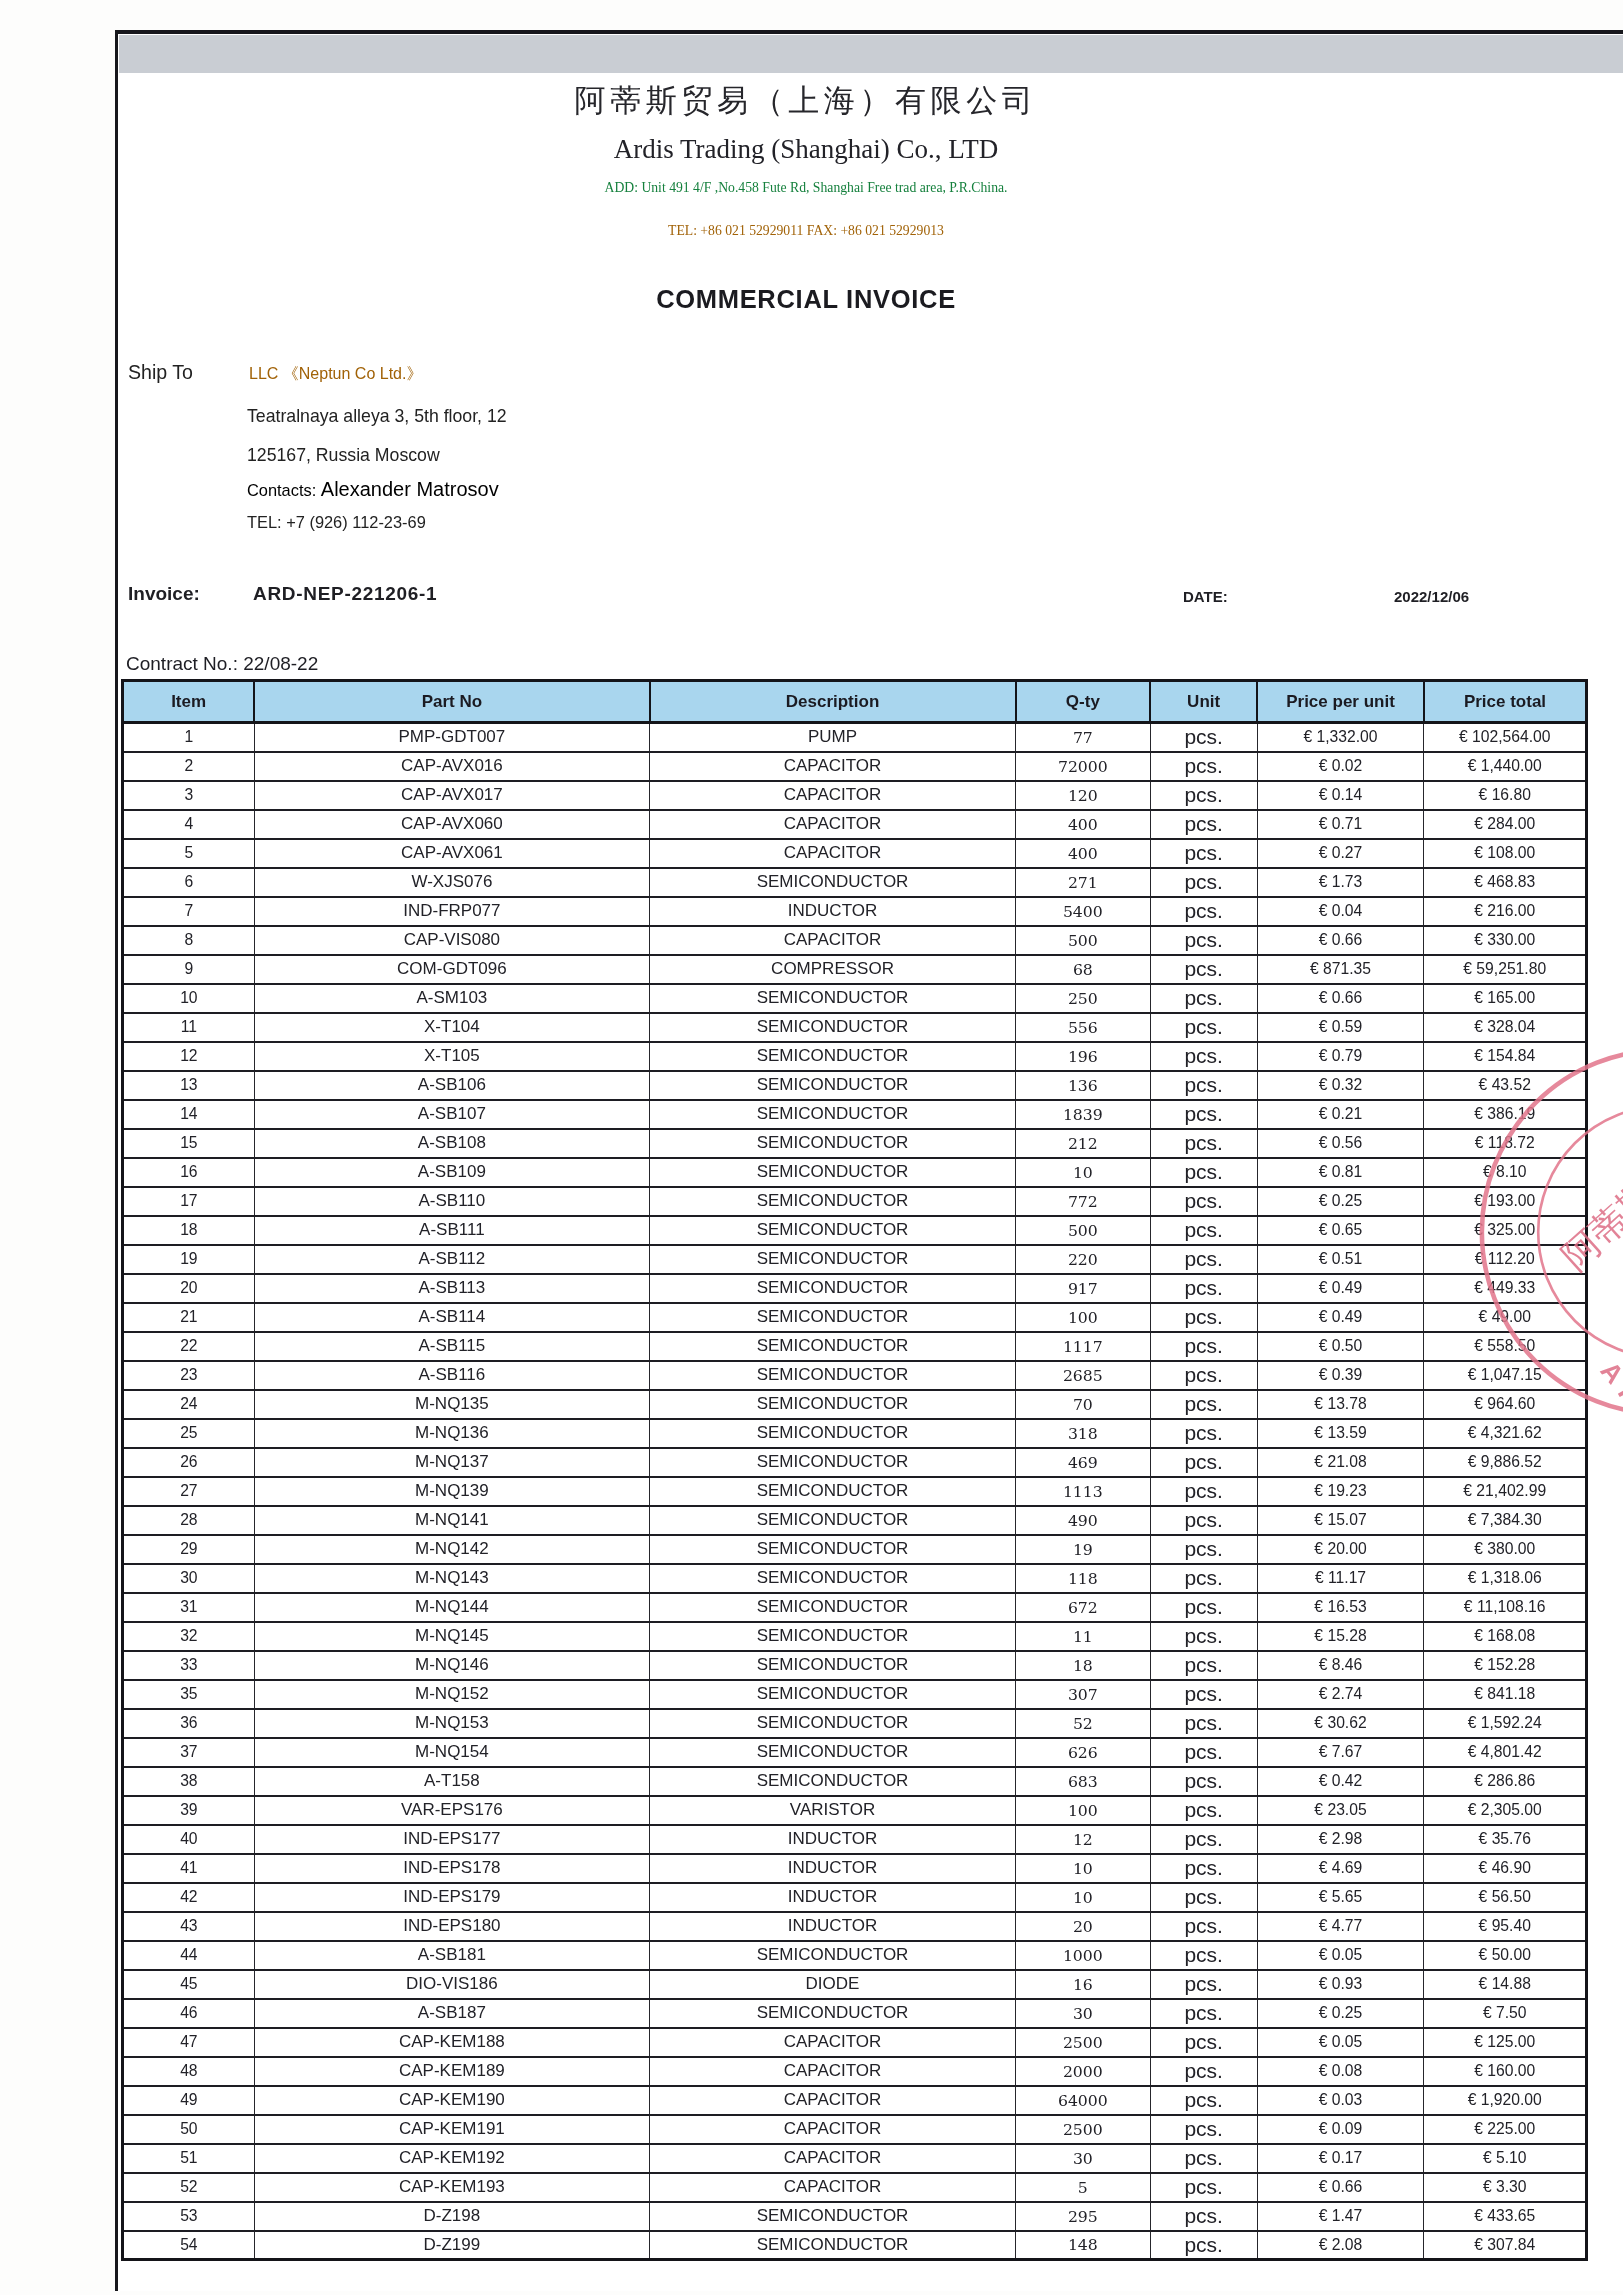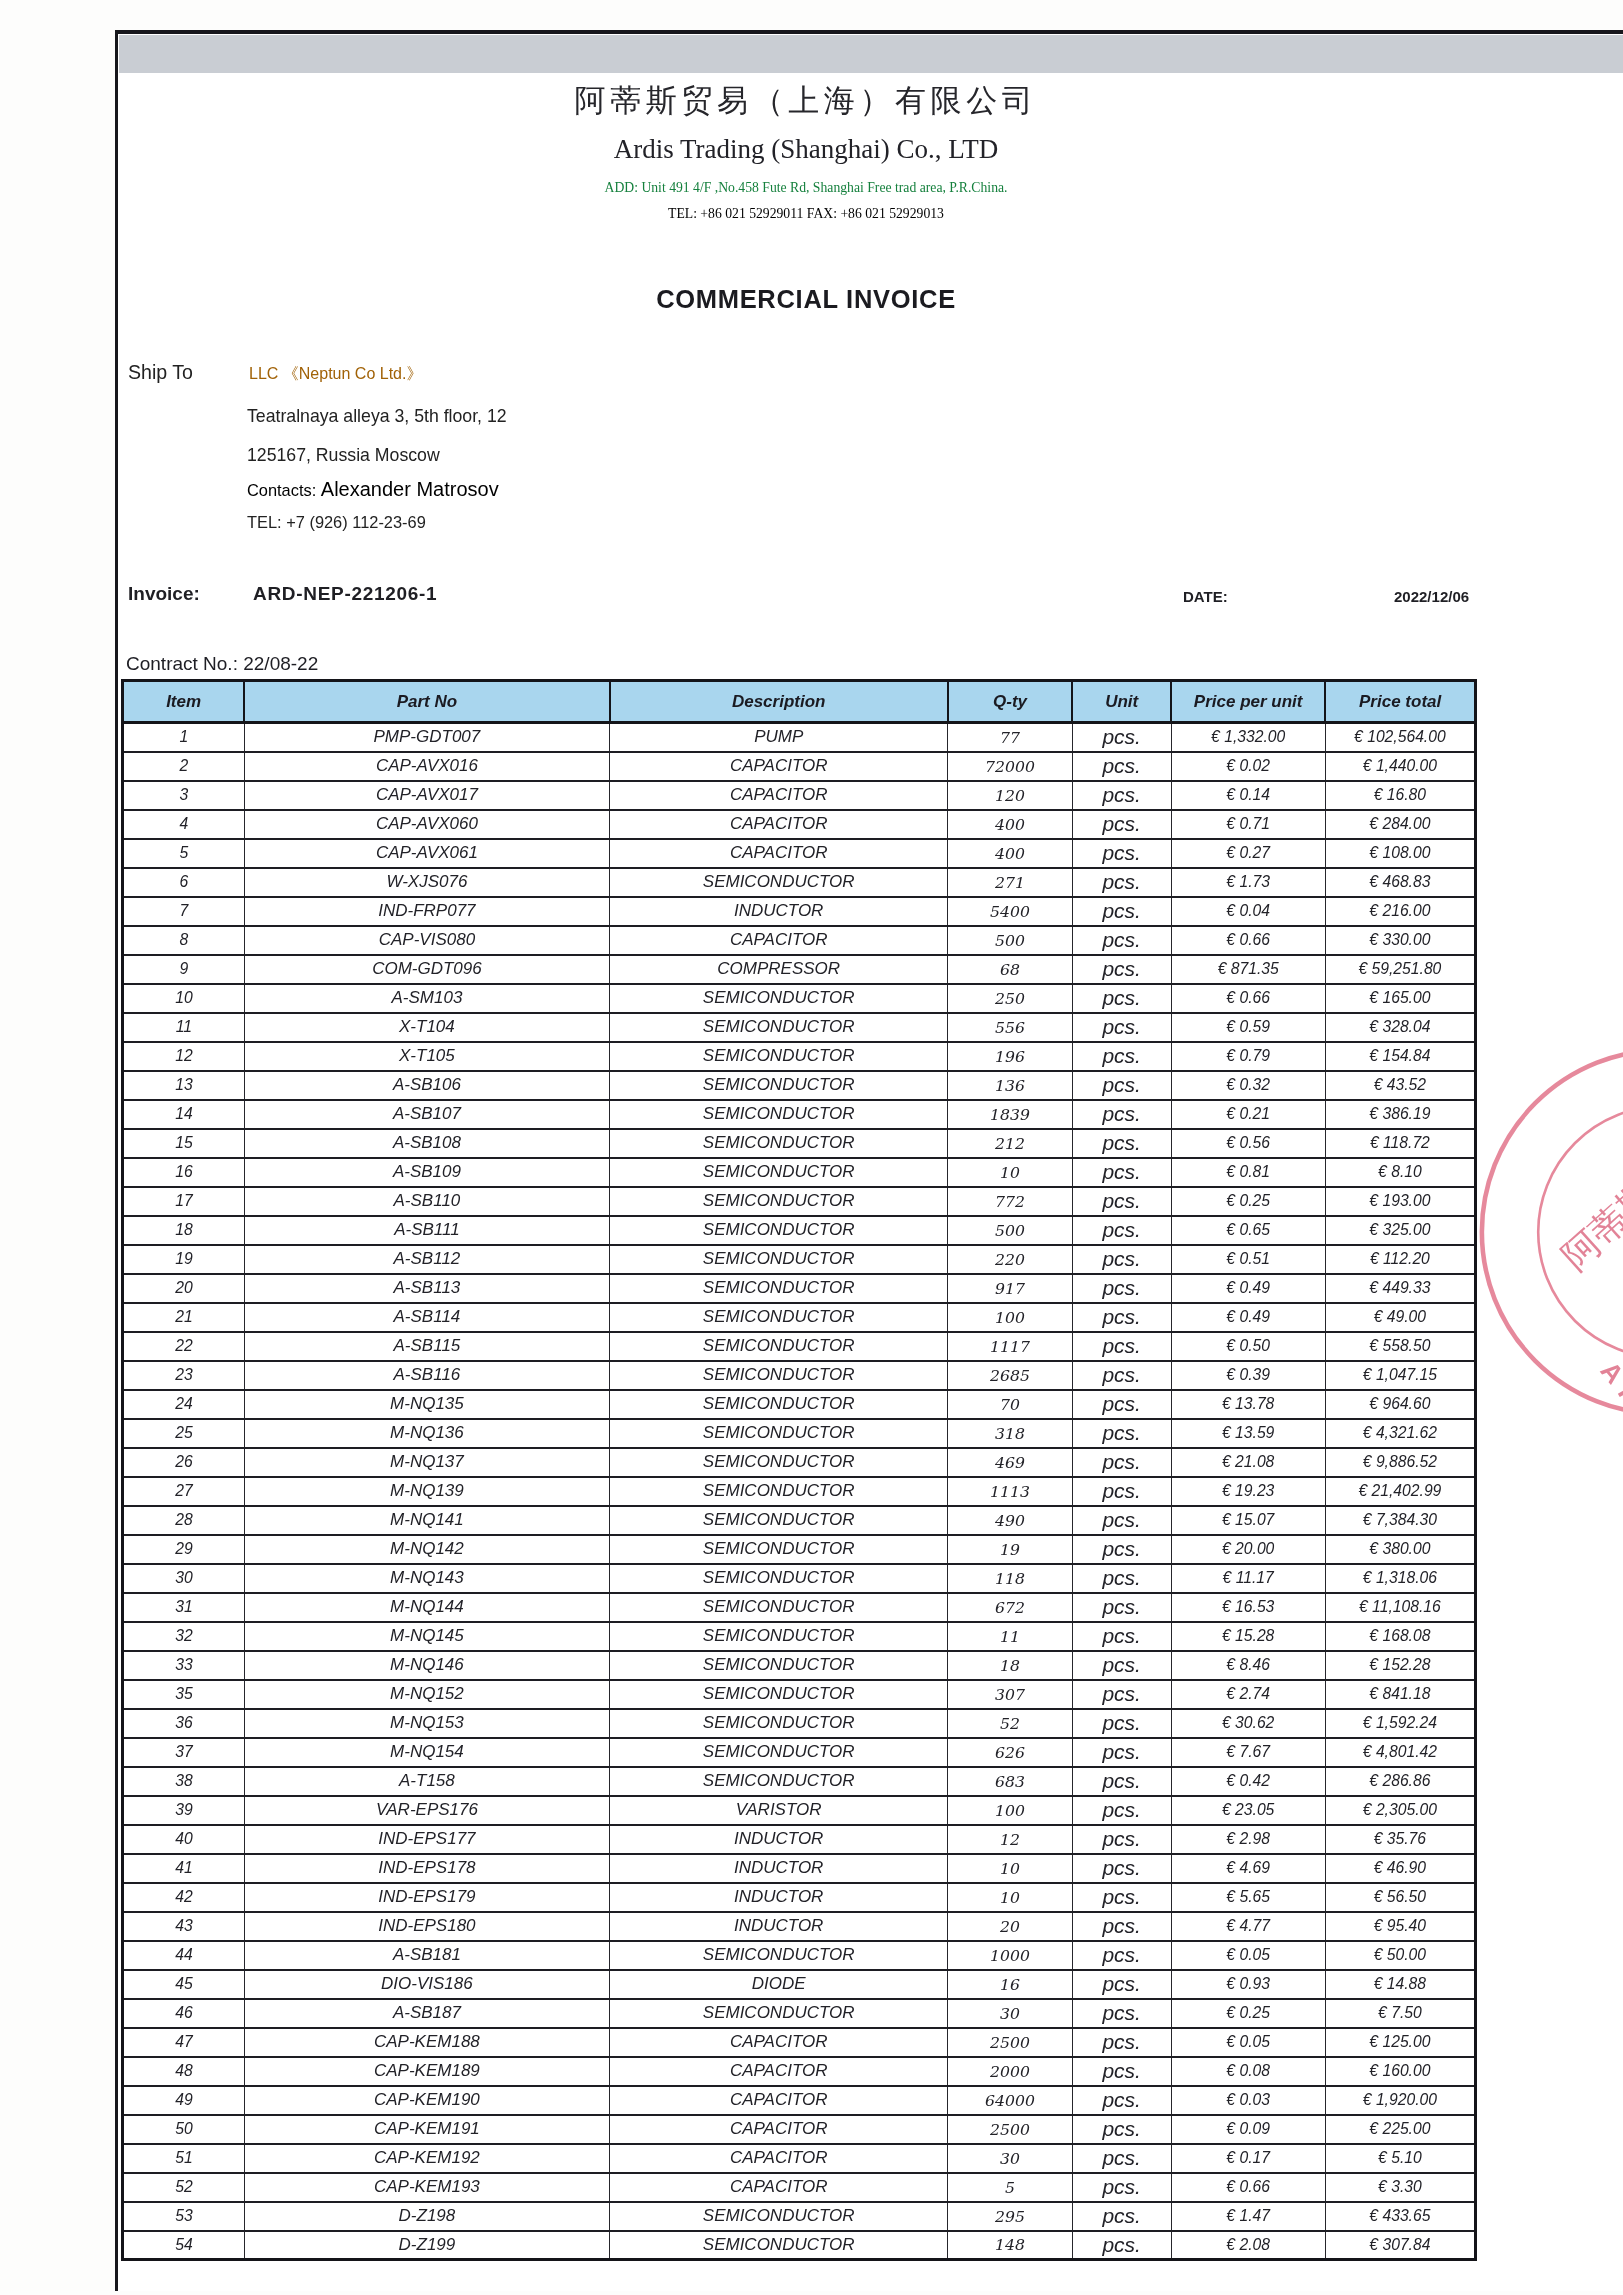--- a/index.html
+++ b/index.html
@@ -13,45 +13,45 @@
   .gray-band { position:absolute; left:119px; top:35px; width:1505px; height:38px; background:#c9cdd3; }
 
   
   .company-cn { position:absolute; left:122px; top:80px; width:1368px; text-align:center;
                 font-size:31px; letter-spacing:4.6px; color:#26262b;
                 font-family:"DejaVu Sans", sans-serif; }
   .company-en { position:absolute; left:122px; top:134px; width:1368px; text-align:center;
                 font-size:27px; color:#222228; font-family:"Liberation Serif", serif; }
   .company-add { position:absolute; left:122px; top:180px; width:1368px; text-align:center;
                  font-size:13.7px; color:#15803d; font-family:"Liberation Serif", serif; }
-  .company-tel { position:absolute; left:122px; top:206px; width:1368px; text-align:center;
-                 font-size:13.7px; color:#000000; font-family:"Liberation Serif", serif; }
+  .company-tel { position:absolute; left:122px; top:223px; width:1368px; text-align:center;
+                 font-size:13.7px; color:#a16207; font-family:"Liberation Serif", serif; }
   .doc-title { position:absolute; left:122px; top:285px; width:1368px; text-align:center;
                font-size:25.5px; font-weight:bold; letter-spacing:0.7px; color:#1b1b20; }
 
   
   .shipto-label { position:absolute; left:128px; top:361px; font-size:19.6px; color:#222; }
   .ship-company { position:absolute; left:249px; top:364px; font-size:16px; color:#a16207; }
   .ship-addr1 { position:absolute; left:247px; top:406px; font-size:17.7px; color:#222; }
   .ship-addr2 { position:absolute; left:247px; top:445px; font-size:17.7px; color:#222; }
   .ship-contacts { position:absolute; left:247px; top:478px; font-size:16.4px; color:#000000; }
   .ship-contacts .contact-name { font-size:20px; }
   .ship-tel { position:absolute; left:247px; top:513px; font-size:16.4px; color:#222; }
 
   
   .invoice-label { position:absolute; left:128px; top:583px; font-size:19px; font-weight:bold; }
   .invoice-no { position:absolute; left:253px; top:583px; font-size:19px; font-weight:bold; letter-spacing:0.7px; }
   .date-label { position:absolute; left:1183px; top:588px; font-size:15px; font-weight:bold; }
   .date-value { position:absolute; left:1394px; top:588px; font-size:15px; font-weight:bold; }
   .contract-line { position:absolute; left:126px; top:653px; font-size:19px; color:#1e1e24; }
 
   
-  .inv-table { position:absolute; left:121px; top:679px; width:1356px;
+  .inv-table { position:absolute; left:121px; top:679px; width:1467px;
                border-collapse:collapse; table-layout:fixed;
-               border:3.3px solid #141419;font-style:italic; }
+               border:3.3px solid #141419; }
   .inv-table th { background:#a9d6ee; border:2px solid #141419; border-bottom:3.3px solid #141419;
                   height:42px; font-size:17px; font-weight:bold; color:#1b1b22; text-align:center; }
   .inv-table td { border-left:1.3px solid #26262c; border-right:1.3px solid #26262c;
                   border-top:2px solid #1d1d23; border-bottom:2px solid #1d1d23;
                   height:29px; text-align:center; vertical-align:middle; overflow:hidden;
                   font-size:17px; color:#222228; }
   .inv-table td.c-item { font-size:15.7px; }
   .inv-table td.c-qty { font-family:"DejaVu Serif", serif; font-size:15.7px; }
   .inv-table td.c-unit { font-size:21px; }
   .inv-table td.c-price-per-unit, .inv-table td.c-price-total { font-size:15.7px; }

